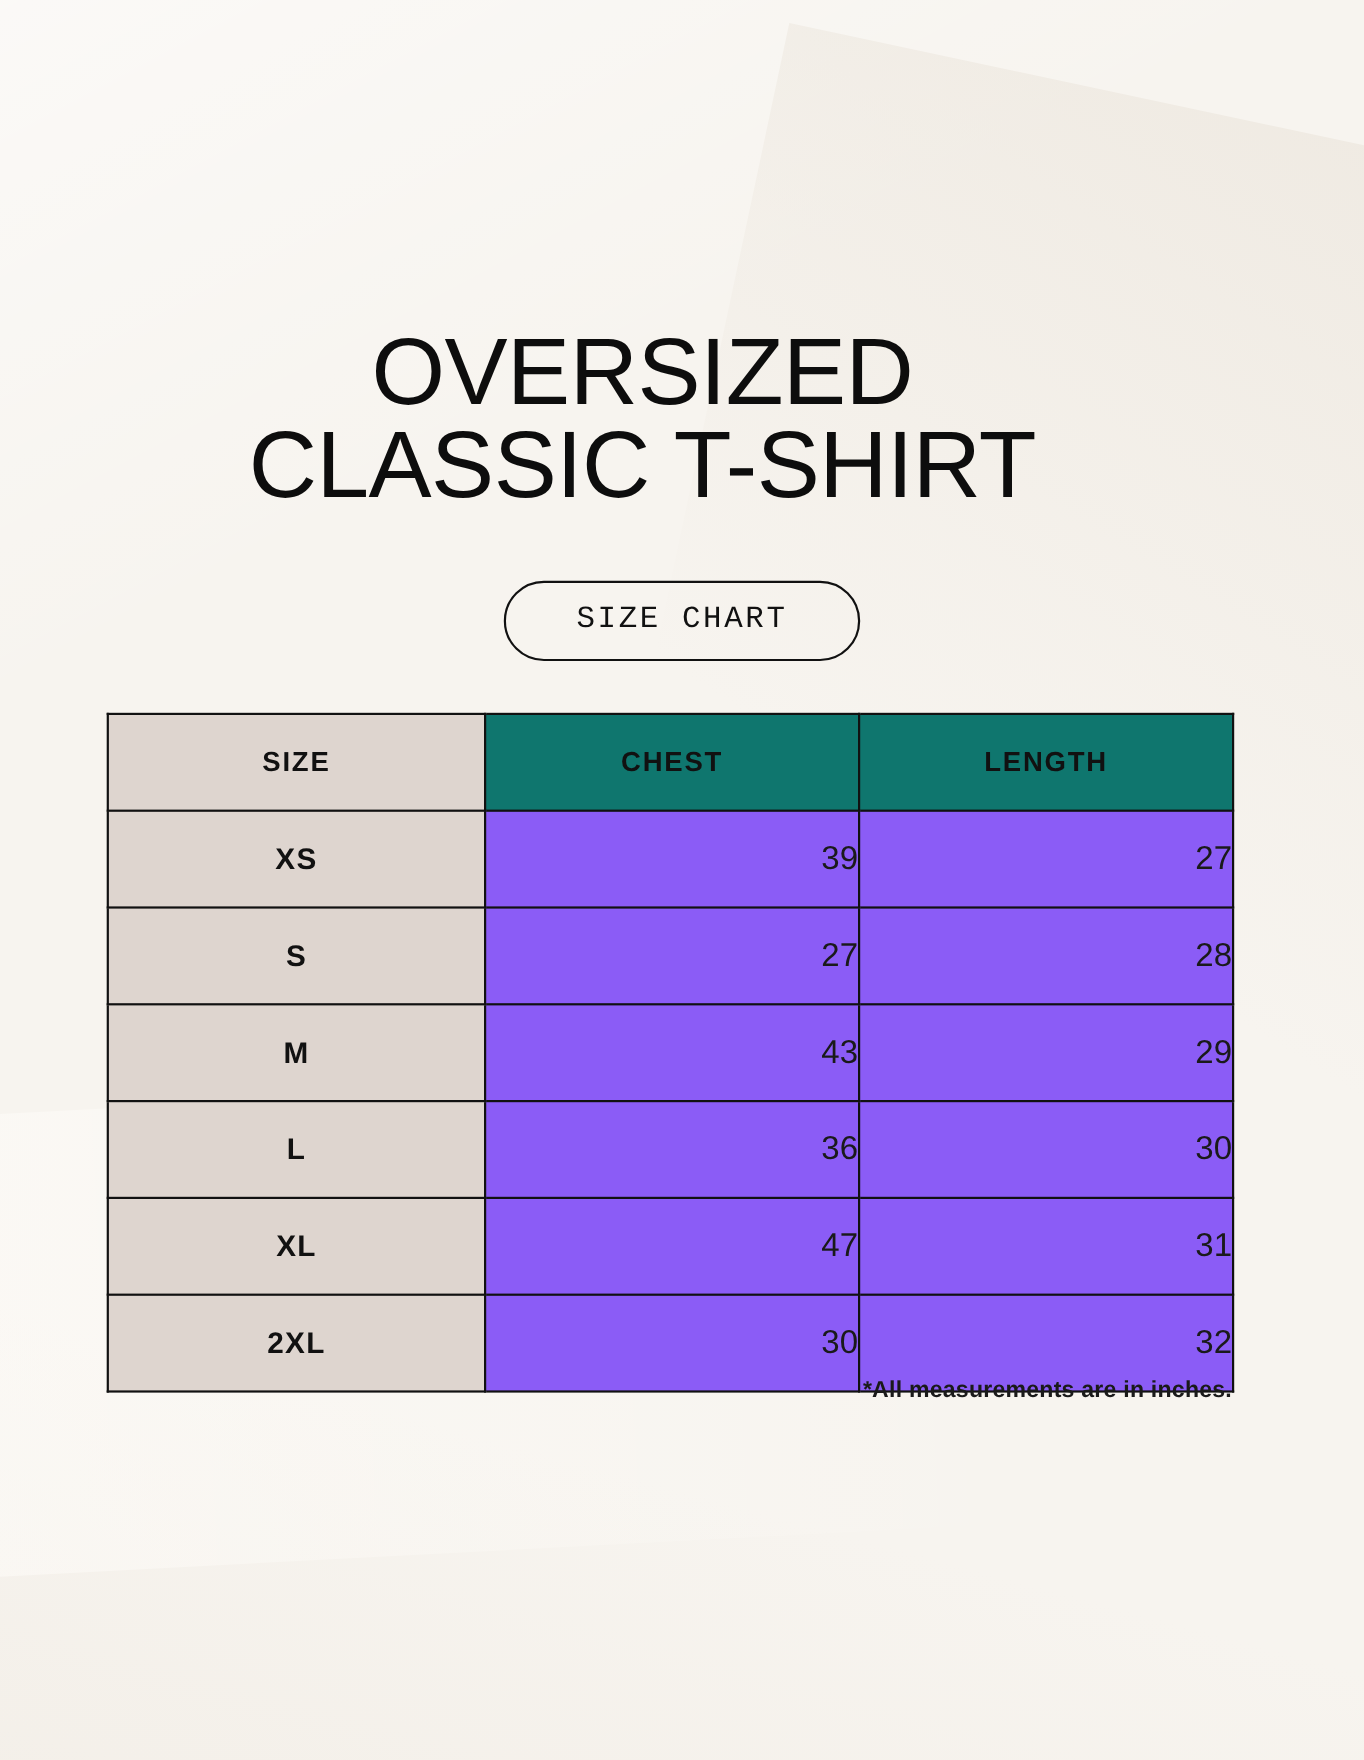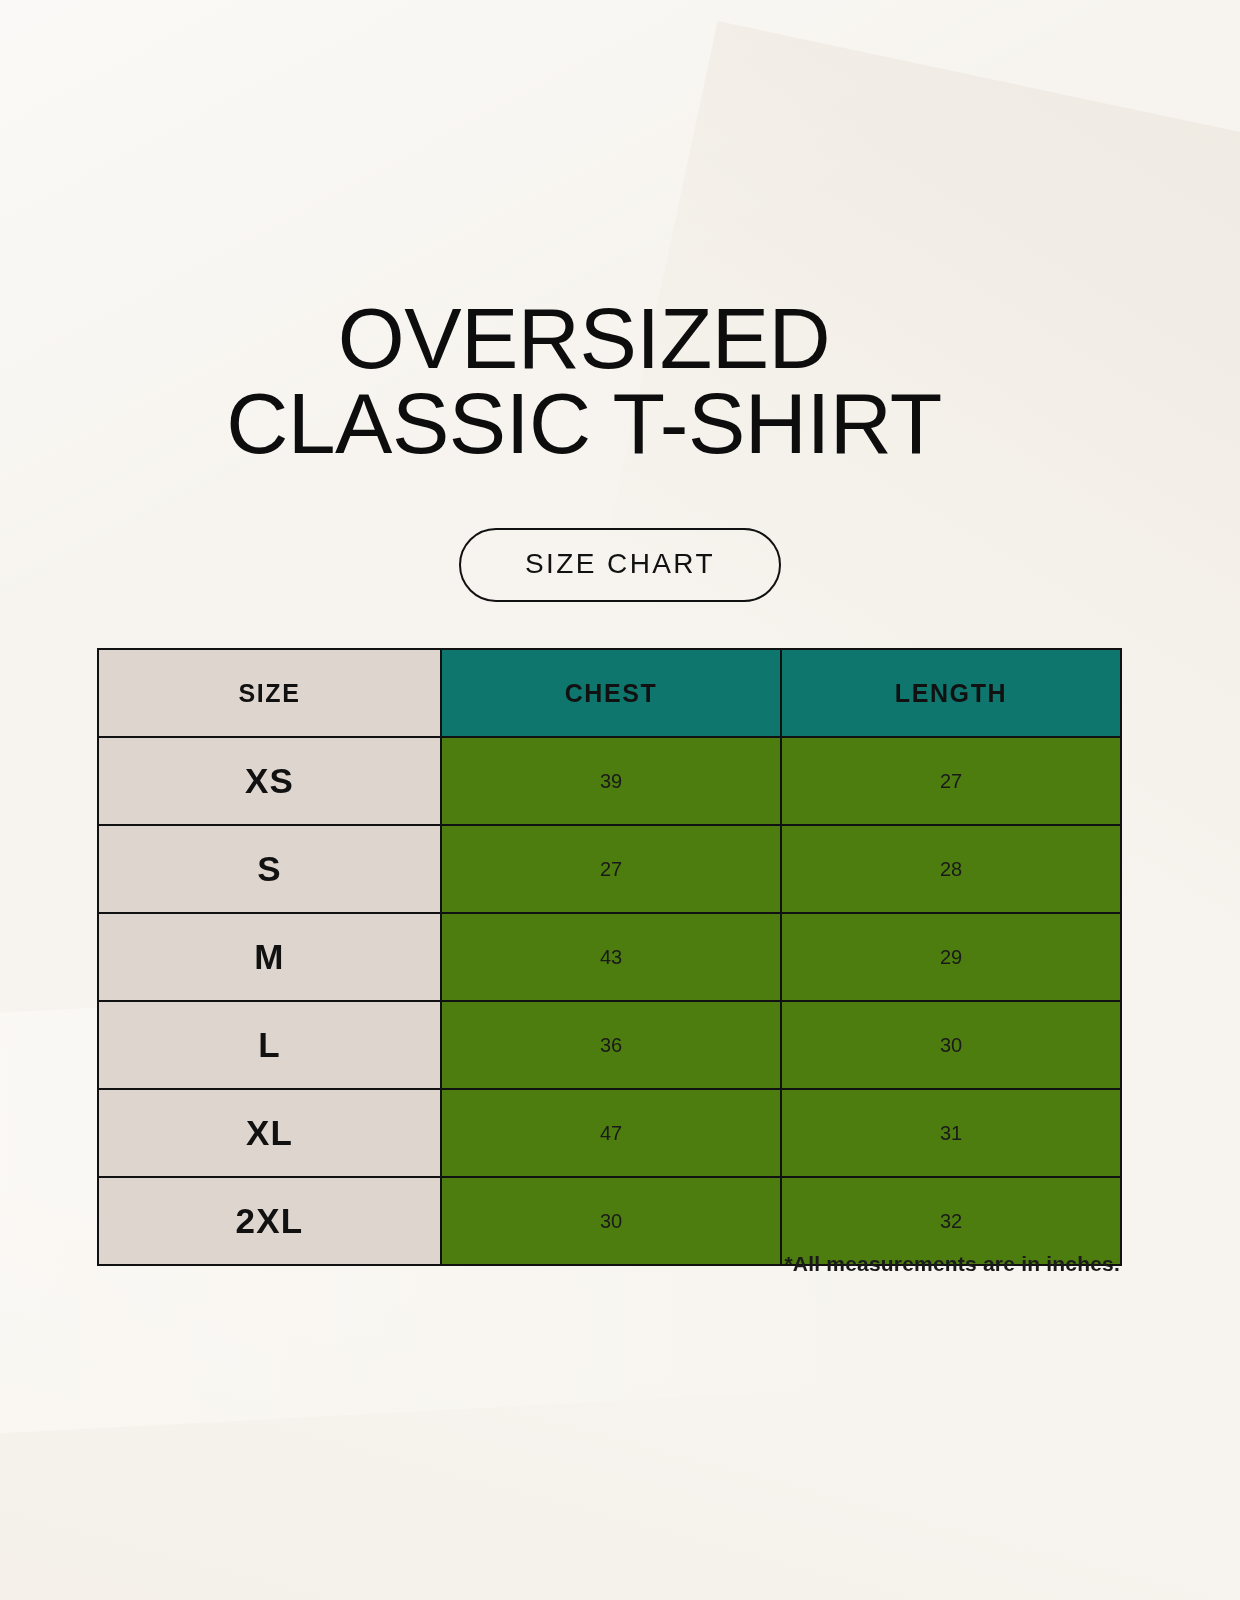--- a/index.html
+++ b/index.html
@@ -81,20 +81,21 @@
     white-space: nowrap;
   }
 
   .badge-wrap {
     position: absolute;
     top: 528px;
     left: 0;
     width: 1240px;
     display: flex;
     justify-content: center;
+    font-family: Liberation Mono, monospace;
   }
   .badge {
     border: 2px solid #111111;
     border-radius: 42px;
     padding: 18px 64px 20px 64px;
     font-size: 28px;
     letter-spacing: 2.4px;
     font-weight: 500;
     color: #111111;
     background: transparent;
@@ -132,29 +133,30 @@
   thead th.h-size {
     background: #ded5cf;
     margin-top: 12px;
   }
   thead th.h-measure {
     background: #0f766e;
     margin-left: 36px;
   }
   tbody td.cell-size {
     background: #ded5cf;
-    font-size: 35px;
+    font-size: 27px;
     font-weight: bold;
     letter-spacing: 1.2px;
   }
   tbody td.cell-val {
-    background: #4d7c0f;
-    font-size: 20px;
+    background: #8b5cf6;
+    font-size: 30px;
     font-weight: 400;
     color: #1a1a1a;
+    text-align: right;
   }
 
   .footnote {
     position: absolute;
     top: 1252px;
     left: 97px;
     width: 1023px;
     text-align: right;
     font-size: 21px;
     font-weight: bold;

